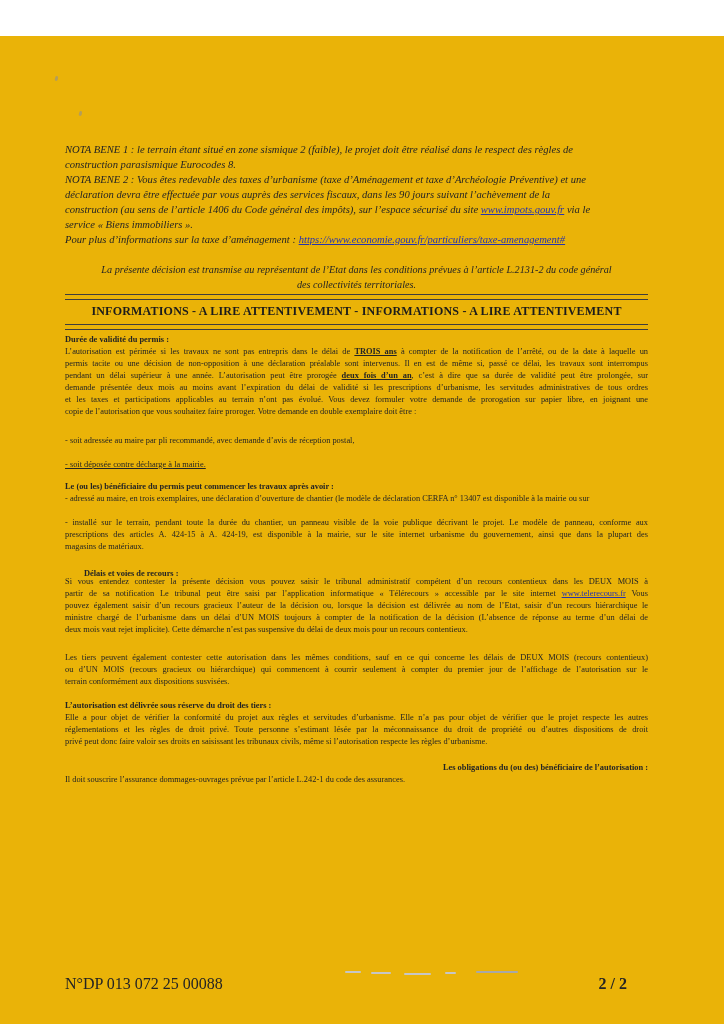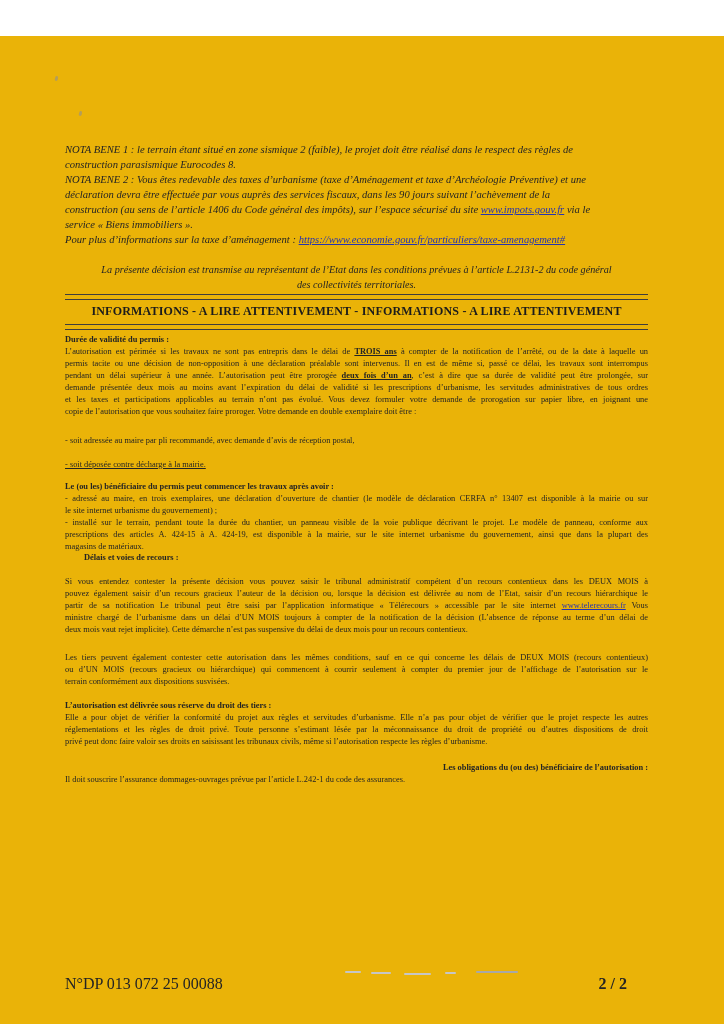--- a/index.html
+++ b/index.html
@@ -69,33 +69,32 @@
   <div class="block body-text" style="top:399px;">
       <div class="ln"><span>- soit adressée au maire par pli recommandé, avec demande d’avis de réception postal,</span></div>
     </div>
   <div class="block body-text" style="top:423px;text-decoration:underline;">
       <div class="ln"><span>- soit déposée contre décharge à la mairie.</span></div>
     </div>
 
   <div class="block body-text heading" style="top:445px;">Le (ou les) bénéficiaire du permis peut commencer les travaux après avoir :</div>
   <div class="block body-text just" style="top:457px;">
       <div class="ln"><span>- adressé au maire, en trois exemplaires, une déclaration d’ouverture de chantier (le modèle de déclaration CERFA n° 13407 est disponible à la mairie ou sur</span></div>
-      <div class="ln"><span>le site internet urbanisme du gouvernement) ;</span></div>
     </div>
   <div class="block body-text just" style="top:481px;">
       <div class="ln"><span>- installé sur le terrain, pendant toute la durée du chantier, un panneau visible de la voie publique décrivant le projet. Le modèle de panneau, conforme aux</span></div>
       <div class="ln"><span>prescriptions des articles A. 424-15 à A. 424-19, est disponible à la mairie, sur le site internet urbanisme du gouvernement, ainsi que dans la plupart des</span></div>
       <div class="ln"><span>magasins de matériaux.</span></div>
     </div>
 
-  <div class="block body-text heading" style="top:516px;padding-left:19px;">Délais et voies de recours :</div>
+  <div class="block body-text heading" style="top:532px;padding-left:19px;">Délais et voies de recours :</div>
   <div class="block body-text just" style="top:540px;">
       <div class="ln"><span>Si vous entendez contester la présente décision vous pouvez saisir le tribunal administratif compétent d’un recours contentieux dans les DEUX MOIS à</span></div>
+      <div class="ln"><span>partir de sa notification Le tribunal peut être saisi par l’application informatique « Télérecours » accessible par le site internet </span><span class="sg-a">www.telerecours.fr</span><span>  Vous</span></div>
       <div class="ln"><span>pouvez également saisir d’un recours gracieux l’auteur de la décision ou, lorsque la décision est délivrée au nom de l’Etat, saisir d’un recours hiérarchique le</span></div>
-      <div class="ln"><span>partir de sa notification Le tribunal peut être saisi par l’application informatique « Télérecours » accessible par le site internet </span><span class="sg-a">www.telerecours.fr</span><span>  Vous</span></div>
       <div class="ln"><span>ministre chargé de l’urbanisme dans un délai d’UN MOIS toujours à compter de la notification de la décision (L’absence de réponse au terme d’un délai de</span></div>
       <div class="ln"><span>deux mois vaut rejet implicite). Cette démarche n’est pas suspensive du délai de deux mois pour un recours contentieux.</span></div>
     </div>
   <div class="block body-text just" style="top:616px;">
       <div class="ln"><span>Les tiers peuvent également contester cette autorisation dans les mêmes conditions, sauf en ce qui concerne les délais de DEUX MOIS (recours contentieux)</span></div>
       <div class="ln"><span>ou d’UN MOIS (recours gracieux ou hiérarchique) qui commencent à courrir seulement à compter du premier jour de l’affichage de l’autorisation sur le</span></div>
       <div class="ln"><span>terrain conformément aux dispositions susvisées.</span></div>
     </div>
 
   <div class="block body-text heading" style="top:664px;">L’autorisation est délivrée sous réserve du droit des tiers :</div>

